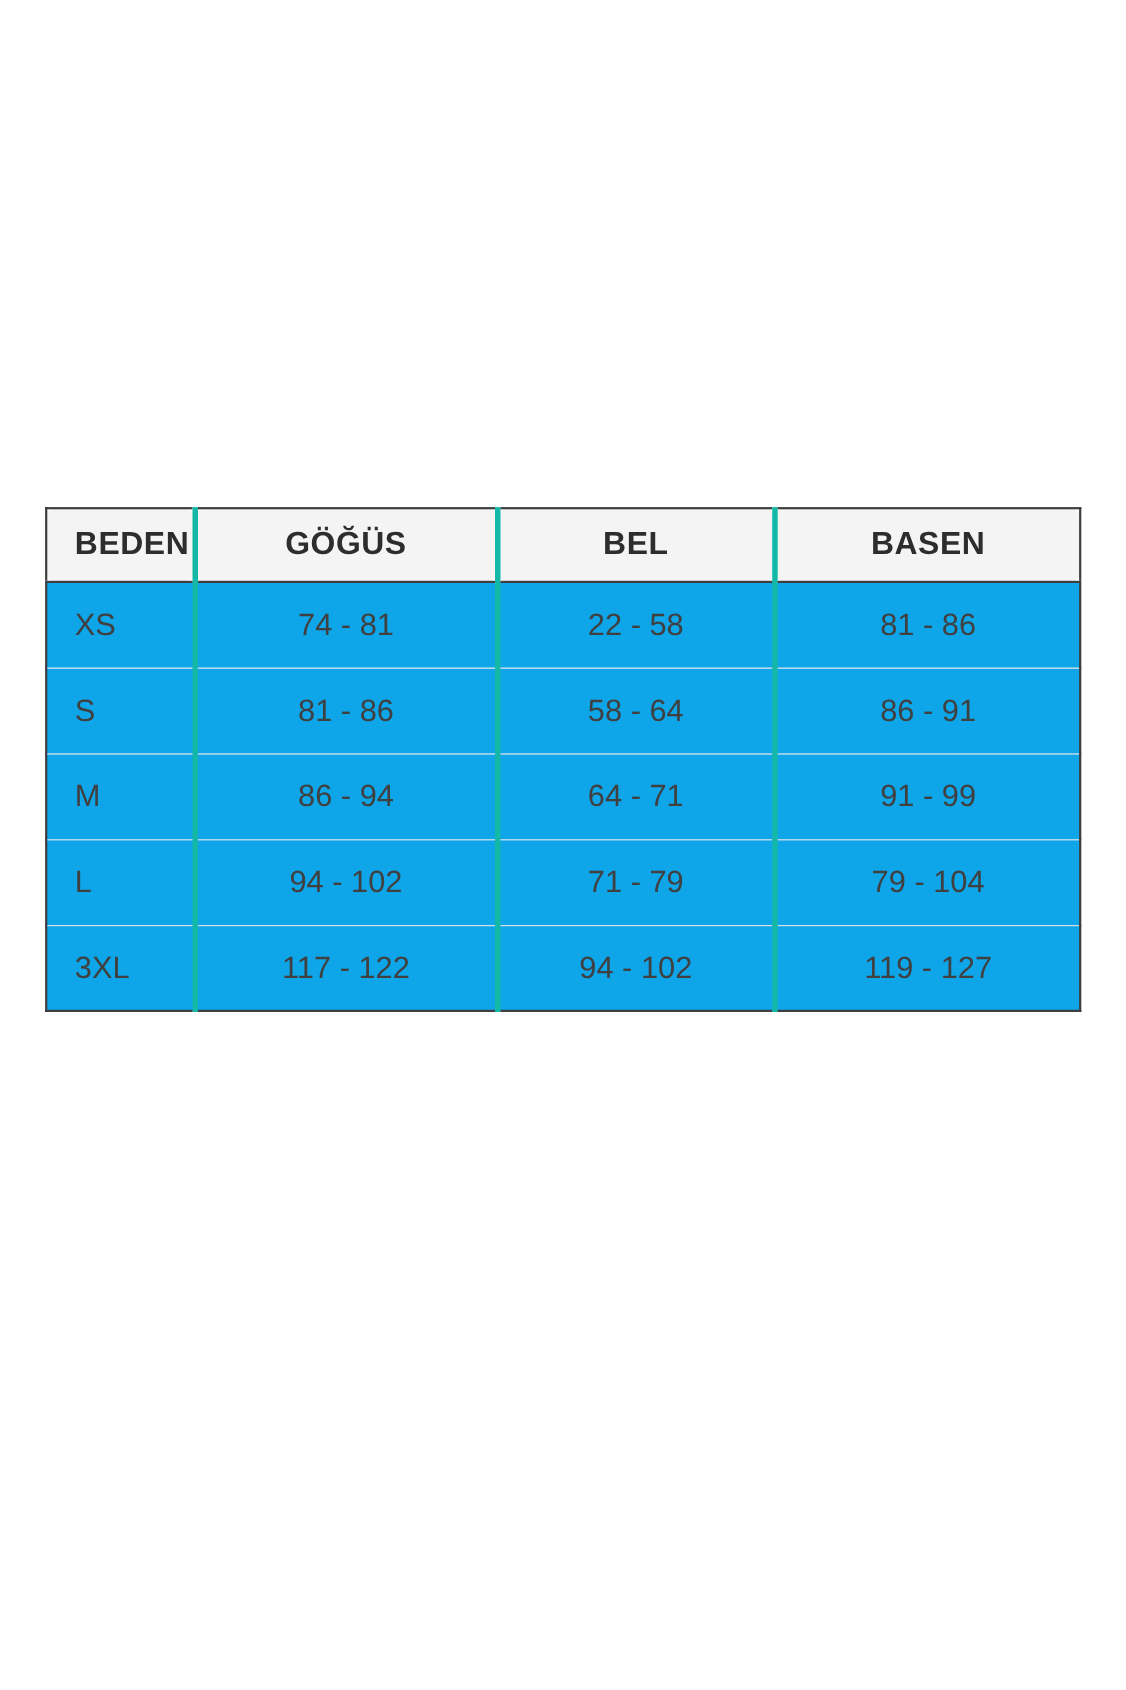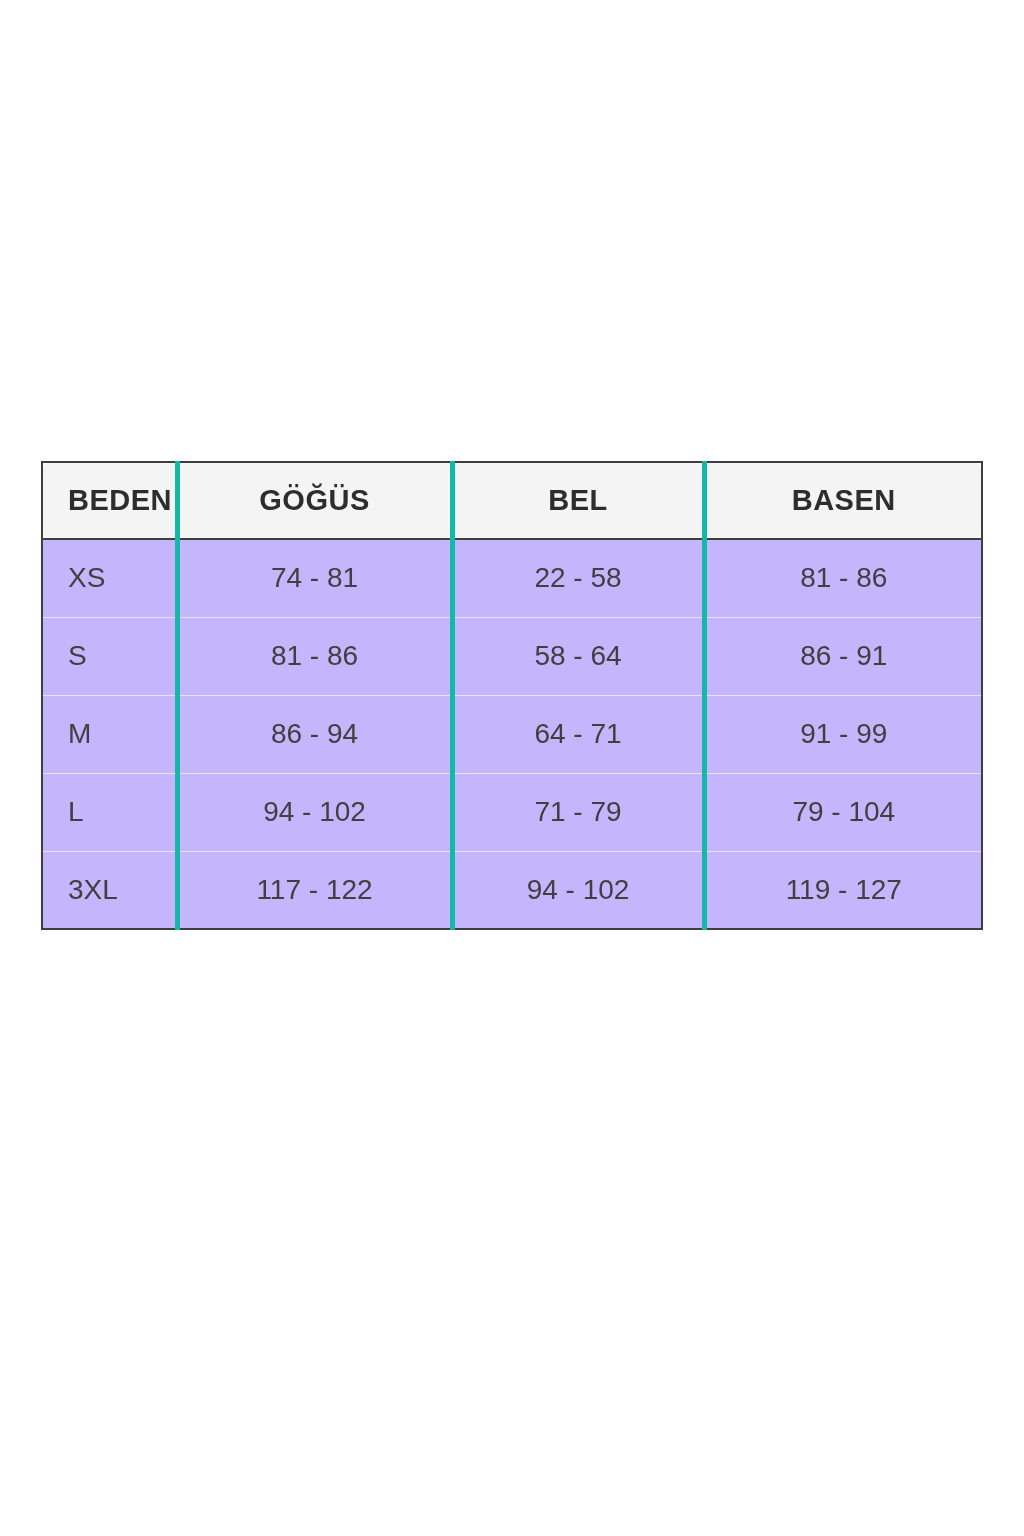--- a/index.html
+++ b/index.html
@@ -22,39 +22,39 @@
     border-collapse: collapse;
     table-layout: fixed;
     border: 2px solid #3e3e3e;
     background: #fdfdfd;
   }
   col.c-size  { width: 135px; }
   col.c-chest { width: 275px; }
   col.c-waist { width: 252px; }
   col.c-hips  { width: 278px; }
   th {
-    height: 77px;
+    height: 67px;
     background: #f4f4f4;
     border-bottom: 2px solid #3e3e3e;
     font-size: 29px;
     font-weight: 700;
     color: #2d2d2d;
     letter-spacing: 0.5px;
     text-align: center;
     vertical-align: middle;
     border-radius: 10px;
   }
   td {
     height: 78px;
     font-size: 28px;
     font-weight: 400;
     color: #404040;
     text-align: center;
     vertical-align: middle;
-    background: #c4b5fd;
+    background: #0ea5e9;
   }
   th + th, td + td { border-left: 5px solid #14b8a6; }
   tbody tr + tr td { border-top: 1px solid #e6e6e6; }
   th.left, td.left {
     text-align: left;
     padding-left: 25px;
   }
 </style>
 </head>
 <body>

